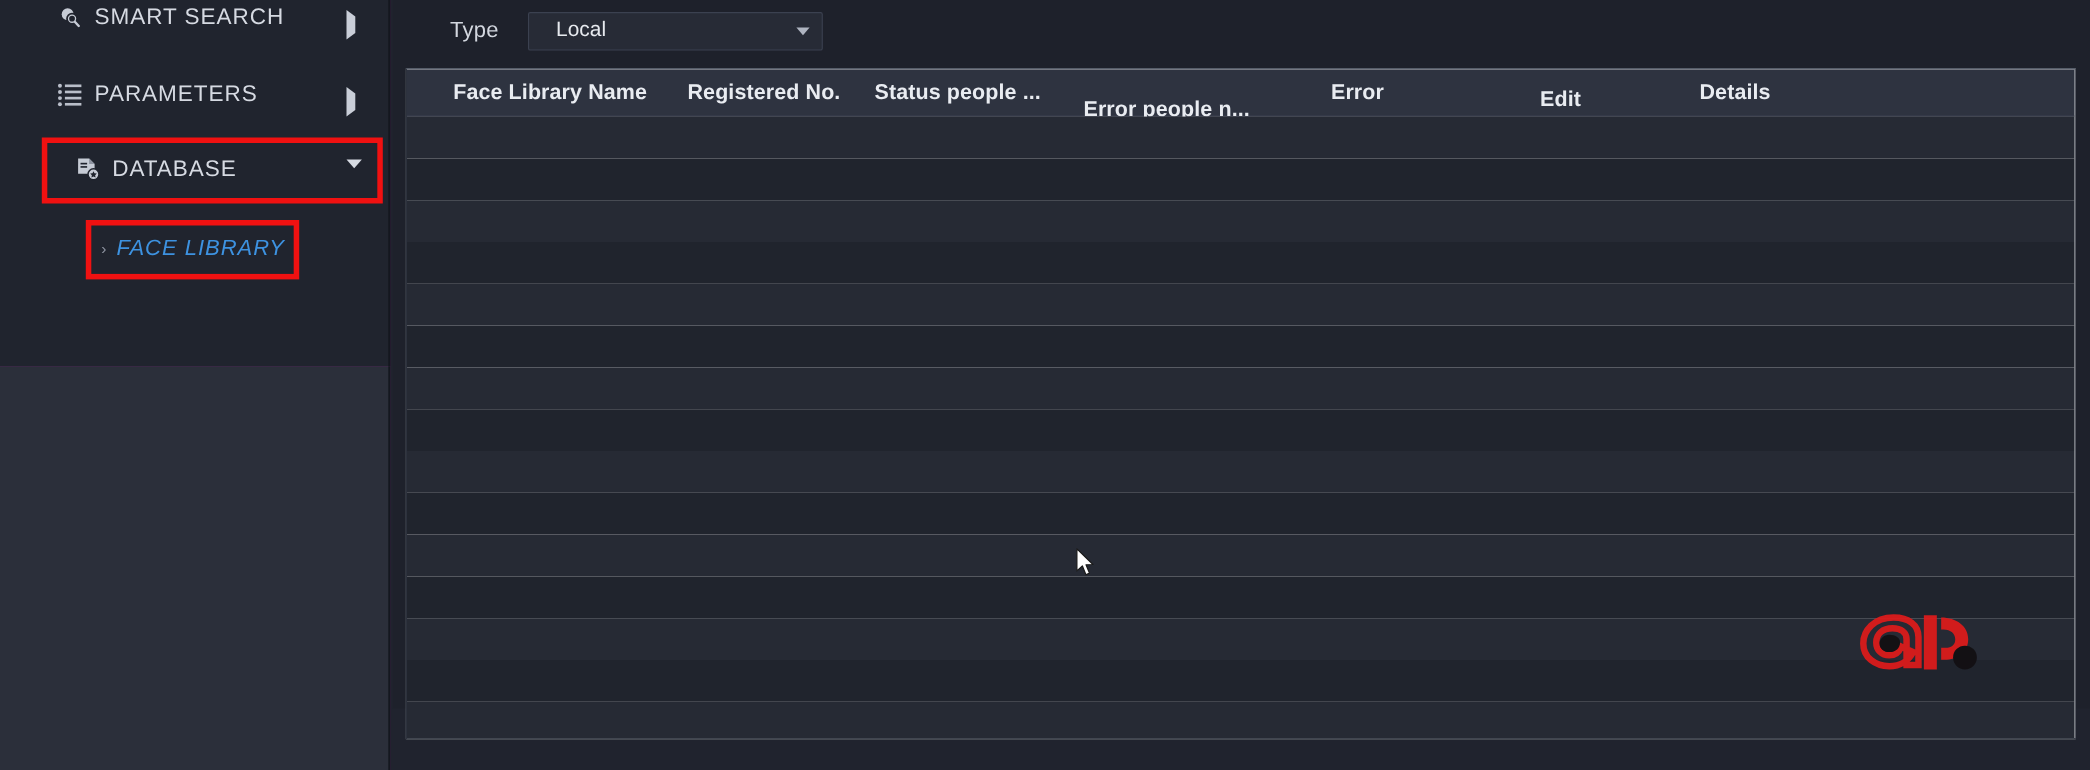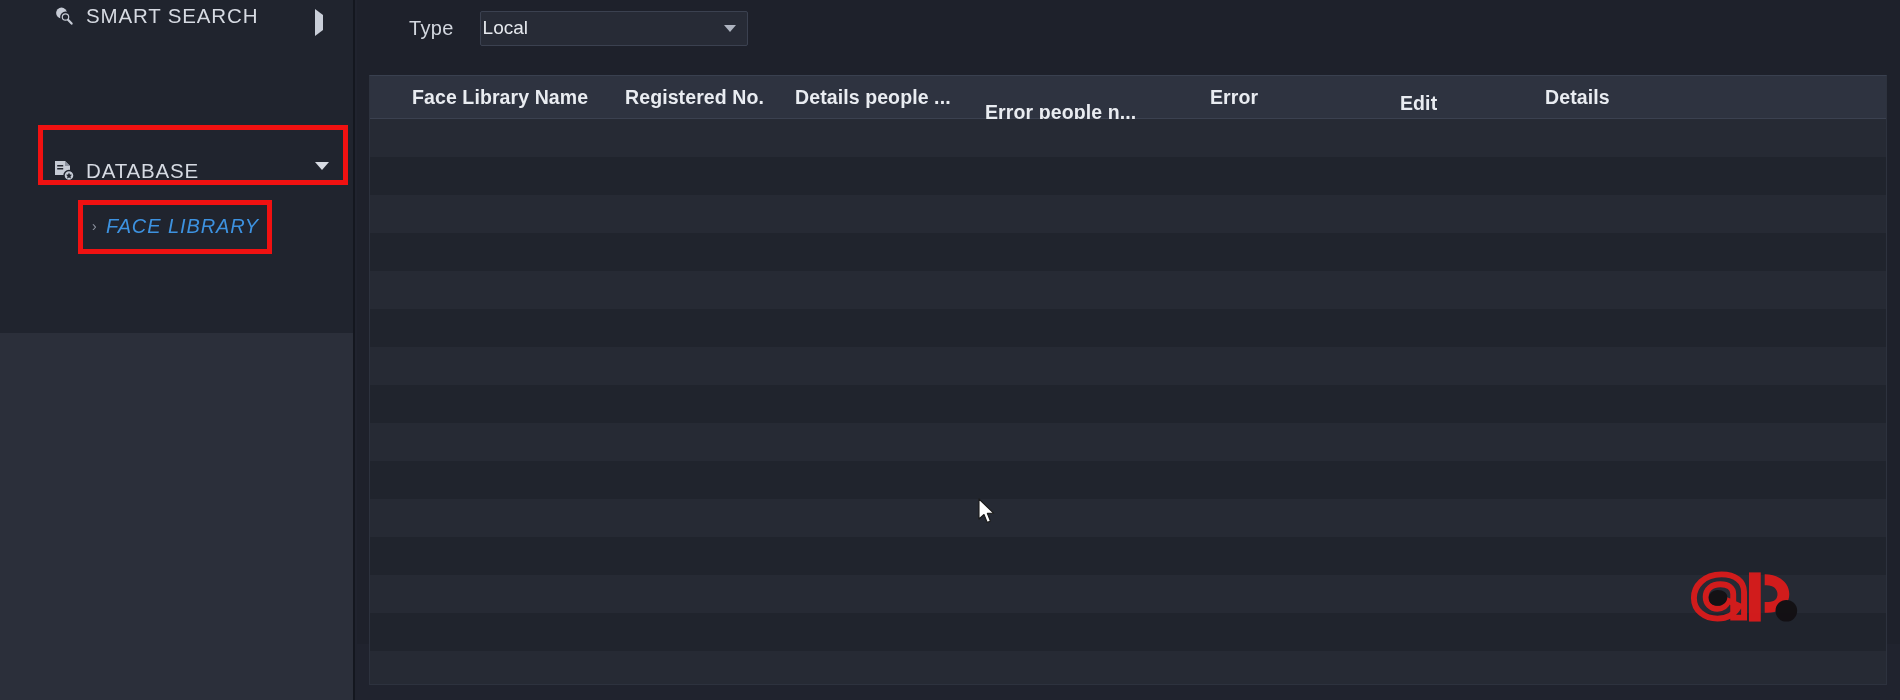--- a/index.html
+++ b/index.html
@@ -90,21 +90,21 @@
   }
   .caret-down {
     width: 0; height: 0;
     border-top: 8px solid #d7dbe3;
     border-left: 7px solid transparent;
     border-right: 7px solid transparent;
   }
 
   #nav-smart-search { top: -10px; }
   #nav-parameters   { top: 60px; }
-  #nav-database     { top: 145px; }
+  #nav-database     { top: 128px; padding-left: 16px; }
 
   
   .sub-row {
     position: absolute;
     left: 0;
     width: 353px;
     height: 52px;
     display: flex;
     align-items: center;
     box-sizing: border-box;
@@ -188,38 +188,38 @@
     height: 35px;
     background: #272b36;
     border: 1px solid #3b4150;
     border-radius: 2px;
     display: flex;
     align-items: center;
     position: relative;
     box-sizing: border-box;
   }
   #type-select-value {
-    margin-left: 2px;
+    margin-left: 25px;
     color: #e6e9ee;
     font-size: 19px;
   }
   #type-select-caret {
     position: absolute;
     right: 11px;
     width: 0; height: 0;
     border-top: 7px solid #aeb4c0;
     border-left: 6px solid transparent;
     border-right: 6px solid transparent;
   }
 
   
   #table {
     position: absolute;
     left: 12px;
-    top: 75px;
+    top: 62px;
     width: 1518px;
     height: 610px;
     background: #ffffff;
     border: 1px solid #2d323e;
     border-top: 1px solid #39404f;
     box-sizing: border-box;
     overflow: hidden;
   }
   #table-header {
     position: relative;
@@ -294,20 +294,36 @@
           <circle cx="9.5" cy="9" r="5.4" fill="#c6cbd5"></circle>
           <circle cx="13.5" cy="13" r="4.6" fill="#c6cbd5" stroke="#20242e" stroke-width="1.6"></circle>
           <circle cx="13.5" cy="13" r="2.6" fill="#20242e"></circle>
           <line x1="16" y1="15.8" x2="19.6" y2="19.6" stroke="#c6cbd5" stroke-width="2.2" stroke-linecap="round"></line>
         </svg>
       </span>
       <span class="nav-label">SMART SEARCH</span>
       <span class="nav-arrow"><span class="caret-right"></span></span>
     </div>
 
+    <div class="nav-row" id="nav-parameters">
+      <span class="nav-icon">
+        <svg width="24" height="22" viewBox="0 0 24 22">
+          <circle cx="2.5" cy="3" r="1.8" fill="#b9bec9"></circle>
+          <rect x="7" y="1.8" width="15" height="2.4" fill="#b9bec9"></rect>
+          <circle cx="2.5" cy="8.6" r="1.8" fill="#b9bec9"></circle>
+          <rect x="7" y="7.4" width="15" height="2.4" fill="#b9bec9"></rect>
+          <circle cx="2.5" cy="14.2" r="1.8" fill="#b9bec9"></circle>
+          <rect x="7" y="13" width="15" height="2.4" fill="#b9bec9"></rect>
+          <circle cx="2.5" cy="19.8" r="1.8" fill="#b9bec9"></circle>
+          <rect x="7" y="18.6" width="15" height="2.4" fill="#b9bec9"></rect>
+        </svg>
+      </span>
+      <span class="nav-label">PARAMETERS</span>
+      <span class="nav-arrow"><span class="caret-right"></span></span>
+    </div>
 
     <div class="nav-row" id="nav-database">
       <span class="nav-icon">
         <svg width="24" height="24" viewBox="0 0 24 24">
           <path d="M3 2 h10 l5 5 v9 h-15 z" fill="#c6cbd5"></path>
           <path d="M13 2 v5 h5 z" fill="#8d93a0"></path>
           <rect x="5.2" y="6" width="6" height="1.5" fill="#20242e"></rect>
           <rect x="5.2" y="9" width="6" height="1.5" fill="#20242e"></rect>
           <circle cx="17" cy="16.5" r="5" fill="#c6cbd5" stroke="#20242e" stroke-width="1.4"></circle>
           <path d="M17 13.6 l0.9 1.9 2.1 0.3 -1.5 1.5 0.4 2.1 -1.9 -1 -1.9 1 0.4 -2.1 -1.5 -1.5 2.1 -0.3 z" fill="#20242e"></path>
@@ -336,21 +352,21 @@
         <span id="type-select-value">Local</span>
         <span id="type-select-caret"></span>
       </div>
     </div>
 
     <div id="table">
 
       <div id="table-header">
         <span class="th" id="th-0">Face Library Name</span>
         <span class="th" id="th-1">Registered No.</span>
-        <span class="th" id="th-2">Details people ...</span>
+        <span class="th" id="th-2">Status people ...</span>
         <span class="th" id="th-3">Error people n...</span>
         <span class="th" id="th-4">Error</span>
         <span class="th" id="th-5">Edit</span>
         <span class="th" id="th-6">Details</span>
       </div>
 
       <div id="table-body">
           <div class="tr even"></div>
           <div class="tr odd"></div>
           <div class="tr even"></div>

